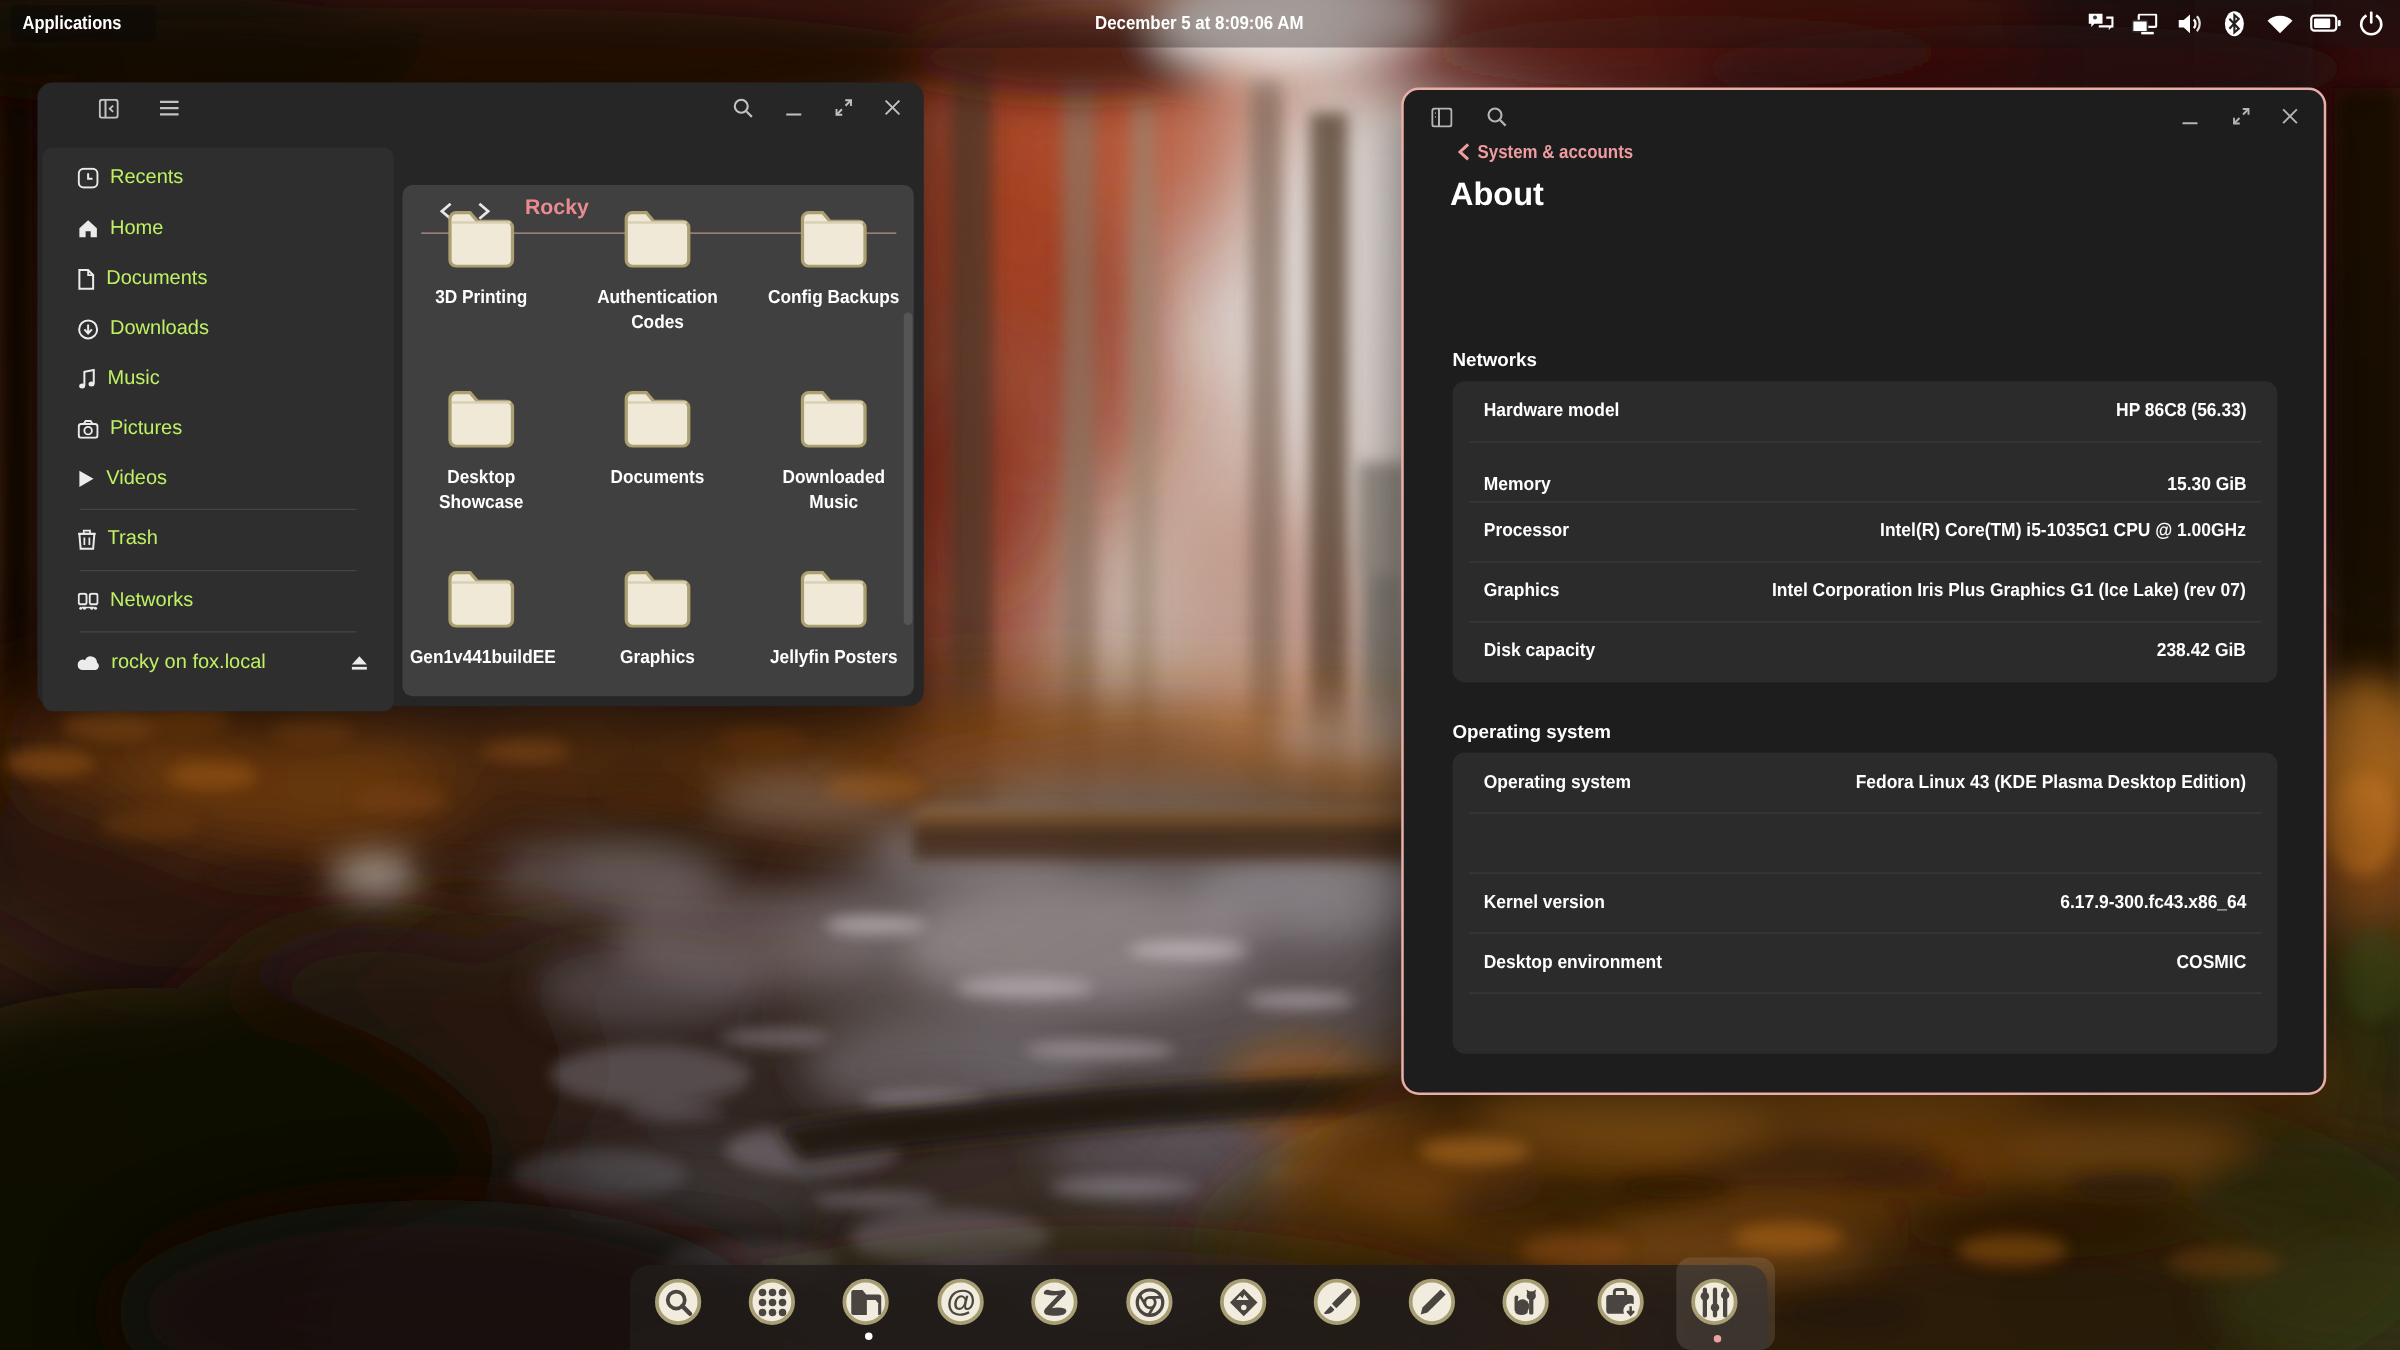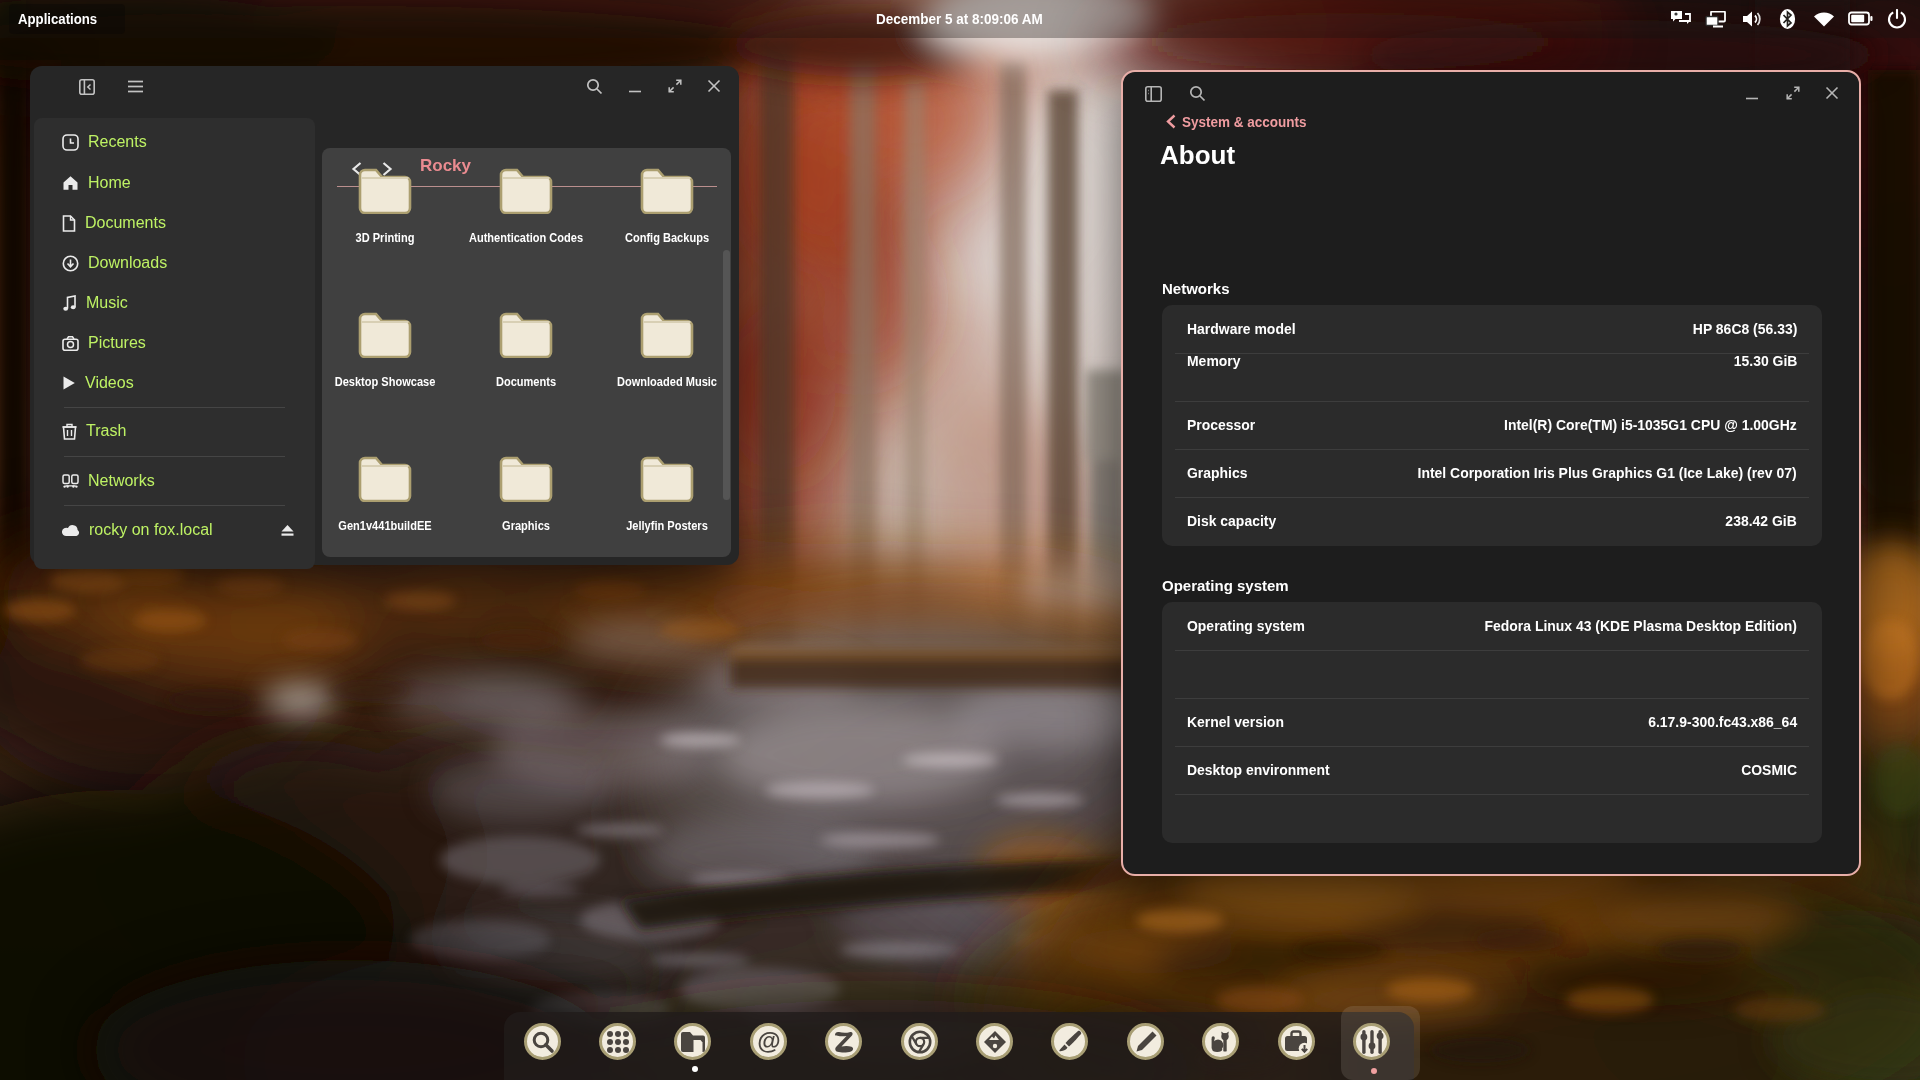--- a/index.html
+++ b/index.html
@@ -16,21 +16,21 @@
 
 .win { position:absolute; border-radius:12px; box-shadow:0 18px 48px rgba(0,0,0,0.55); }
 
 #files { left:30px; top:66px; width:709px; height:499px; background:#262626; }
 #files .tbar { position:relative; height:42px; }
 #files .side { position:absolute; left:4px; top:52px; width:281px; height:451px; background:#2e2e2e; border-radius:8px; color:#bef264; }
 .srow { position:absolute; left:28px; right:20px; height:30px; display:flex; align-items:center; gap:9px; font-size:16px; }
 .srow svg { flex:0 0 auto; }
 .sep { position:absolute; left:30px; right:30px; height:1px; background:#454545; }
 #files .main { position:absolute; left:292px; top:42px; right:8px; bottom:8px; color:#ffffff; background:#404040; border-radius:8px;margin-top:40px; }
-.folder { position:absolute; width:141px; text-align:center; color:#fff; font-size:12px; font-weight:700; line-height:20px; }
+.folder { position:absolute; width:141px; text-align:center; color:#fff; font-size:15px; font-weight:700; line-height:20px; }
 .folder > div { max-width:124px; margin:0 auto; transform:scaleX(0.92); }
 .folder svg { display:block; margin:0 auto 14px auto; }
 
 #cfg { left:1121px; top:70px; width:740px; height:806px; background:#1d1d1d; border:2px solid #e8aea8; border-radius:14px; color:#fff; }
 #cfg .card { position:absolute; left:39px; width:660px; background:#2b2b2b; border-radius:10px; }
 #cfg .row { position:absolute; left:25px; right:25px; height:34px; }
 #cfg .row .k { position:absolute; left:0; top:15px; font-size:15px; font-weight:700; transform:scaleX(0.93); transform-origin:0 50%; }
 #cfg .row .v { position:absolute; right:0; top:15px; font-size:15px; font-weight:700; transform:scaleX(0.93); transform-origin:100% 50%; }
 #cfg .rsep { position:absolute; left:13px; right:13px; height:1px; background:#3d3d3d; }
 .slabel { position:absolute; left:39px; font-size:15px; font-weight:700; }
@@ -522,21 +522,21 @@
       </svg>
  <div style="position:absolute;left:59px;top:41px;font-size:15px;font-weight:700;color:#ef9ca0;transform:scaleX(0.9);transform-origin:0 0">System &amp; accounts</div>
  <div style="position:absolute;left:37px;top:68px;font-size:26px;font-weight:700">About</div>
  <div class="slabel" style="top:208px">Networks</div>
  <div class="card" style="top:233px;height:241px">
   <div class="row" style="top:0">
           <div class="k">Hardware model</div>
           <div class="v">HP 86C8 (56.33)</div>
         </div>
         <div class="rsep" style="top:48px"></div>
-  <div class="row" style="top:32px">
+  <div class="row" style="top:59px">
           <div class="k">Memory</div>
           <div class="v">15.30 GiB</div>
         </div>
         <div class="rsep" style="top:96px"></div>
   <div class="row" style="top:96px">
           <div class="k">Processor</div>
           <div class="v">Intel(R) Core(TM) i5-1035G1 CPU @ 1.00GHz</div>
         </div>
         <div class="rsep" style="top:144px"></div>
   <div class="row" style="top:144px">

